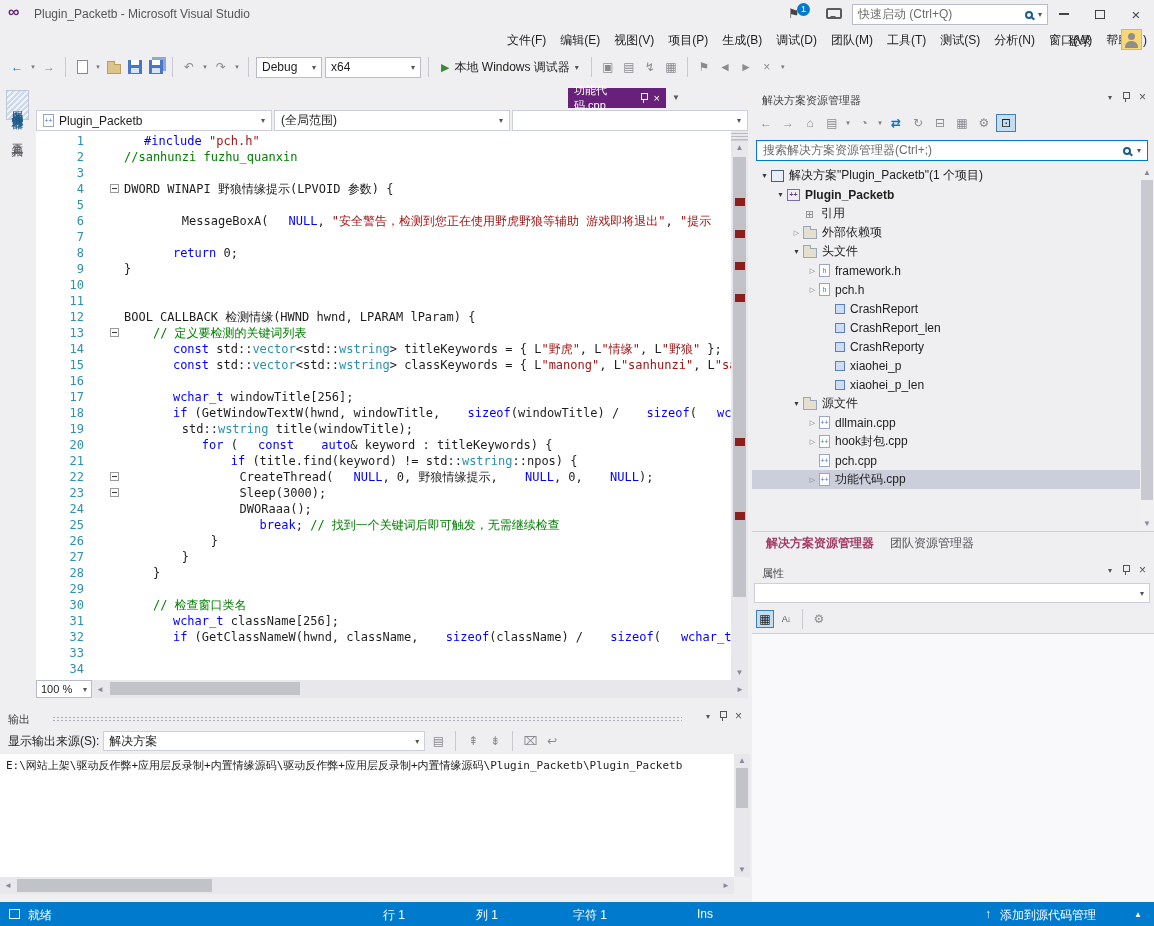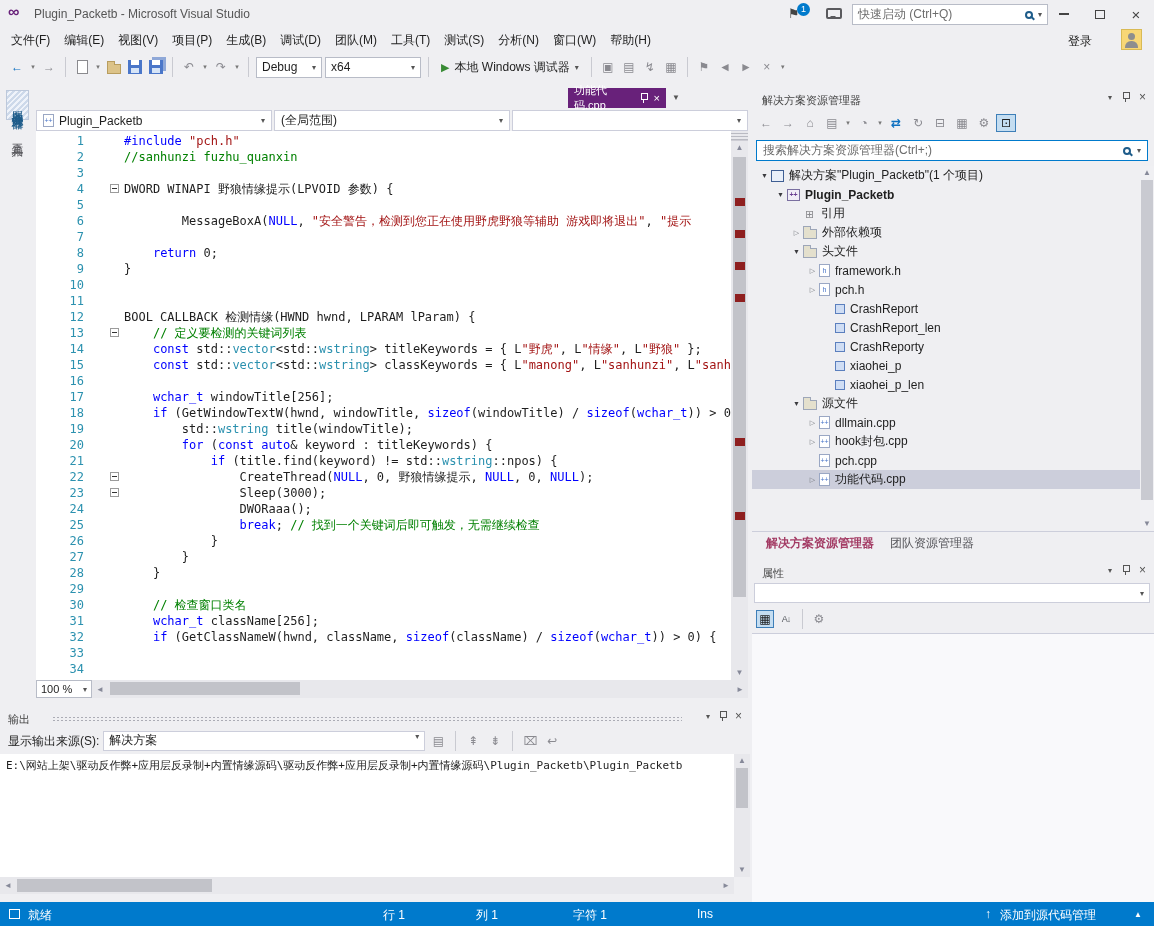--- a/index.html
+++ b/index.html
@@ -22,21 +22,21 @@
   .mag{width:8px;height:8px;border:2px solid #1E5C8A;border-radius:50%;position:relative;flex:none;}
   .mag:after{content:'';position:absolute;width:5px;height:2px;background:#1E5C8A;transform:rotate(45deg);right:-4px;bottom:-2px;}
   .chev{color:#555;font-size:8px;}
   #win-btns{position:absolute;right:0;top:0;height:28px;display:flex;}
   #win-btns>span{width:36px;height:28px;display:flex;align-items:center;justify-content:center;color:#444;}
   .minbar{width:10px;height:2px;background:#444;display:block;}
   .maxbox{width:10px;height:9px;border:1px solid #444;display:block;}
   .closex{font-size:15px;}
 
   
-  #menubar{position:absolute;left:0;top:28px;width:1154px;height:24px;display:flex;align-items:center;padding-left:4px;}
+  #menubar{position:absolute;left:0;top:28px;width:1154px;height:24px;display:flex;align-items:center;padding-left:4px;justify-content:flex-end;}
   .menu-item{padding:4px 7px;}
   #signin{position:absolute;right:62px;top:33px;}
   #avatar{position:absolute;right:12px;top:29px;width:21px;height:21px;background:#F8D776;border:1px solid #D9BA55;}
   #avatar:before{content:'';position:absolute;left:6px;top:3px;width:7px;height:7px;border-radius:50%;background:#8E8E8E;}
   #avatar:after{content:'';position:absolute;left:3px;top:11px;width:13px;height:7px;border-radius:6px 6px 0 0;background:#8E8E8E;}
 
   
   #toolbar{position:absolute;left:0;top:52px;width:1154px;height:30px;display:flex;align-items:center;padding-left:8px;gap:3px;}
   .tb-sep{width:1px;height:20px;background:#C9CAD1;margin:0 4px;}
   .tb-icon{width:18px;height:18px;display:flex;align-items:center;justify-content:center;color:#8A8A90;font-size:12px;}
@@ -77,21 +77,21 @@
 
   
   #code-area{position:absolute;left:36px;top:131px;width:712px;height:549px;background:#fff;overflow:hidden;}
   #gutter{position:absolute;left:0;top:2px;width:48px;}
   .ln{height:16px;line-height:16px;text-align:right;color:#2B91AF;font-family:"DejaVu Sans Mono",monospace;font-size:12px;}
   #fold-layer{position:absolute;left:0;top:0;width:88px;height:100%;}
   .foldbox{position:absolute;left:74px;width:9px;height:9px;border:1px solid #9B9B9B;background:#fff;}
   .foldbox:after{content:'';position:absolute;left:1px;top:3px;width:5px;height:1px;background:#333;}
   #code-scroll{position:absolute;left:88px;top:2px;width:607px;height:545px;overflow:hidden;}
   .code-line{height:16px;line-height:16px;white-space:pre;font-family:"DejaVu Sans Mono",monospace;font-size:12px;}
-  .tk-k{color:#0000FF;} .tk-s{color:#A31515;} .tk-c{color:#008000;} .tk-t{color:#2B91AF;} .tk-p{color:#1E1E1E;}
+  .tk-k{color:#0000FF;margin-left:20px;} .tk-s{color:#A31515;} .tk-c{color:#008000;} .tk-t{color:#2B91AF;} .tk-p{color:#1E1E1E;}
   #ed-vscroll{position:absolute;right:0;top:0;width:17px;height:549px;background:#E8E8EC;}
   .grip{height:10px;border-bottom:1px solid #CDCDD4;background:repeating-linear-gradient(#E8E8EC 0 2px,#B9BAC2 2px 3px);}
   .sb-arrow{display:block;text-align:center;color:#868999;font-size:8px;line-height:14px;height:14px;}
   #ed-vthumb{position:absolute;left:2px;top:26px;width:13px;height:440px;background:#C2C3C9;}
   .emark{position:absolute;right:3px;width:10px;height:8px;background:#8E1F1F;}
   #zoom-combo{position:absolute;left:36px;top:680px;width:56px;height:18px;background:#fff;border:1px solid #B8BCC7;
       display:flex;align-items:center;padding:0 4px;font-size:11px;gap:3px;}
   #zoom-combo .chev{margin-left:auto;}
   #ed-hscroll{position:absolute;left:92px;top:680px;width:656px;height:18px;background:#E8E8EC;display:flex;align-items:center;}
   .hs-arrow{width:16px;text-align:center;color:#868999;font-size:8px;}
@@ -101,21 +101,21 @@
   #output{position:absolute;left:0;top:706px;width:750px;height:196px;}
   .panel-title{font-size:11px;color:#444;}
   #output-title{position:absolute;left:8px;top:6px;}
   #output-grip{position:absolute;left:52px;top:10px;width:630px;height:6px;
       background-image:radial-gradient(#ABACB5 1px,transparent 1.3px);background-size:4px 3px;}
   .hdr-icons{position:absolute;right:8px;top:3px;display:flex;gap:8px;align-items:center;color:#555;}
   .pin-d{display:inline-block;width:9px;height:10px;position:relative;}
   .pin-d:before{content:'';position:absolute;left:2px;top:0;width:5px;height:5px;border:1px solid #555;}
   .pin-d:after{content:'';position:absolute;left:4px;top:7px;width:1px;height:3px;background:#555;}
   #output-toolbar{position:absolute;left:0;top:22px;width:750px;height:26px;display:flex;align-items:center;padding-left:8px;gap:4px;}
-  #output-combo{width:322px;height:20px;background:#fff;border:1px solid #CCCEDB;display:flex;padding:0 5px;}
+  #output-combo{width:322px;height:20px;background:#fff;border:1px solid #CCCEDB;display:flex;align-items:center;padding:0 5px;}
   #output-combo .chev{margin-left:auto;}
   #output-text-area{position:absolute;left:0;top:48px;width:734px;height:123px;background:#fff;overflow:hidden;}
   #output-text{padding:4px 6px;font-family:"DejaVu Sans Mono",monospace;font-size:11px;white-space:pre;}
   #out-vscroll{position:absolute;left:734px;top:48px;width:16px;height:123px;background:#E8E8EC;}
   #out-vthumb{position:absolute;left:2px;top:14px;width:12px;height:40px;background:#C2C3C9;}
   #out-hscroll{position:absolute;left:0;top:171px;width:734px;height:17px;background:#E8E8EC;display:flex;align-items:center;}
   #out-hthumb{position:absolute;left:17px;top:2px;width:195px;height:13px;background:#C2C3C9;}
 
   
   #se-title{position:absolute;left:762px;top:93px;}

